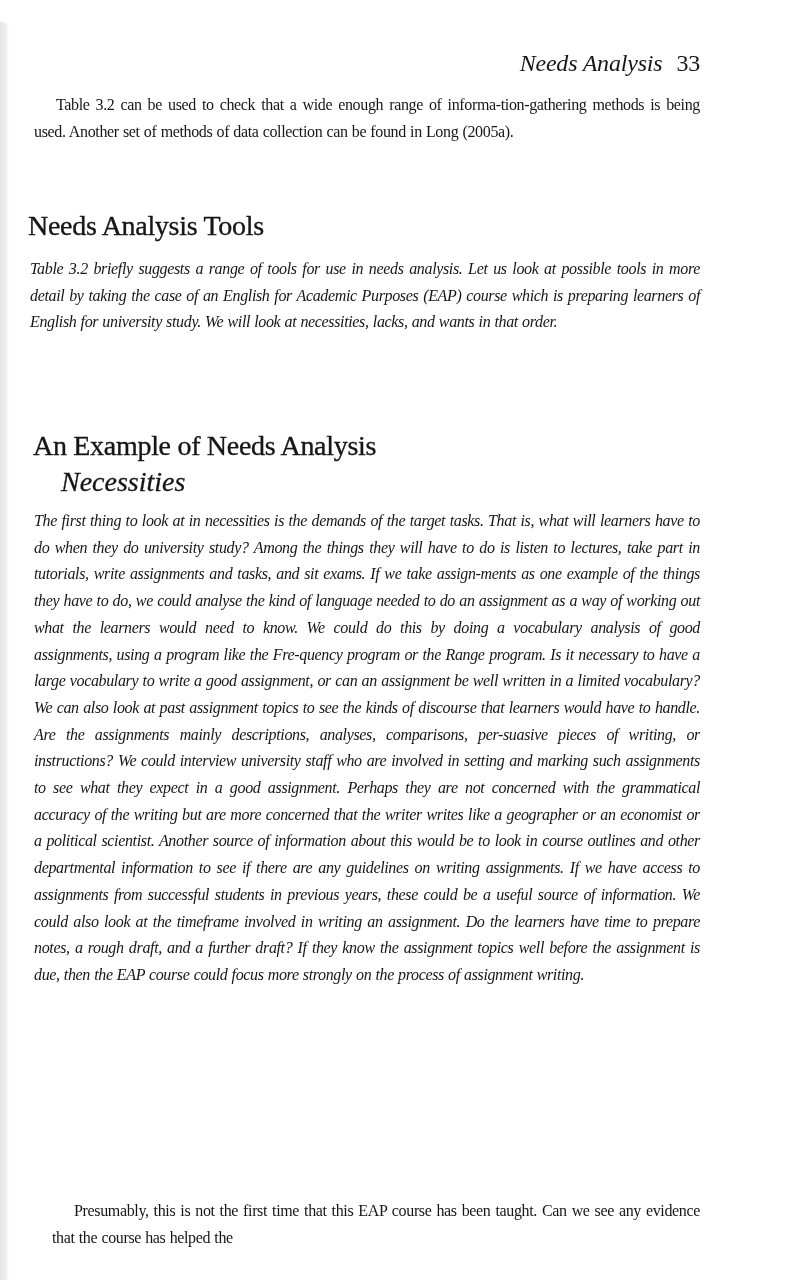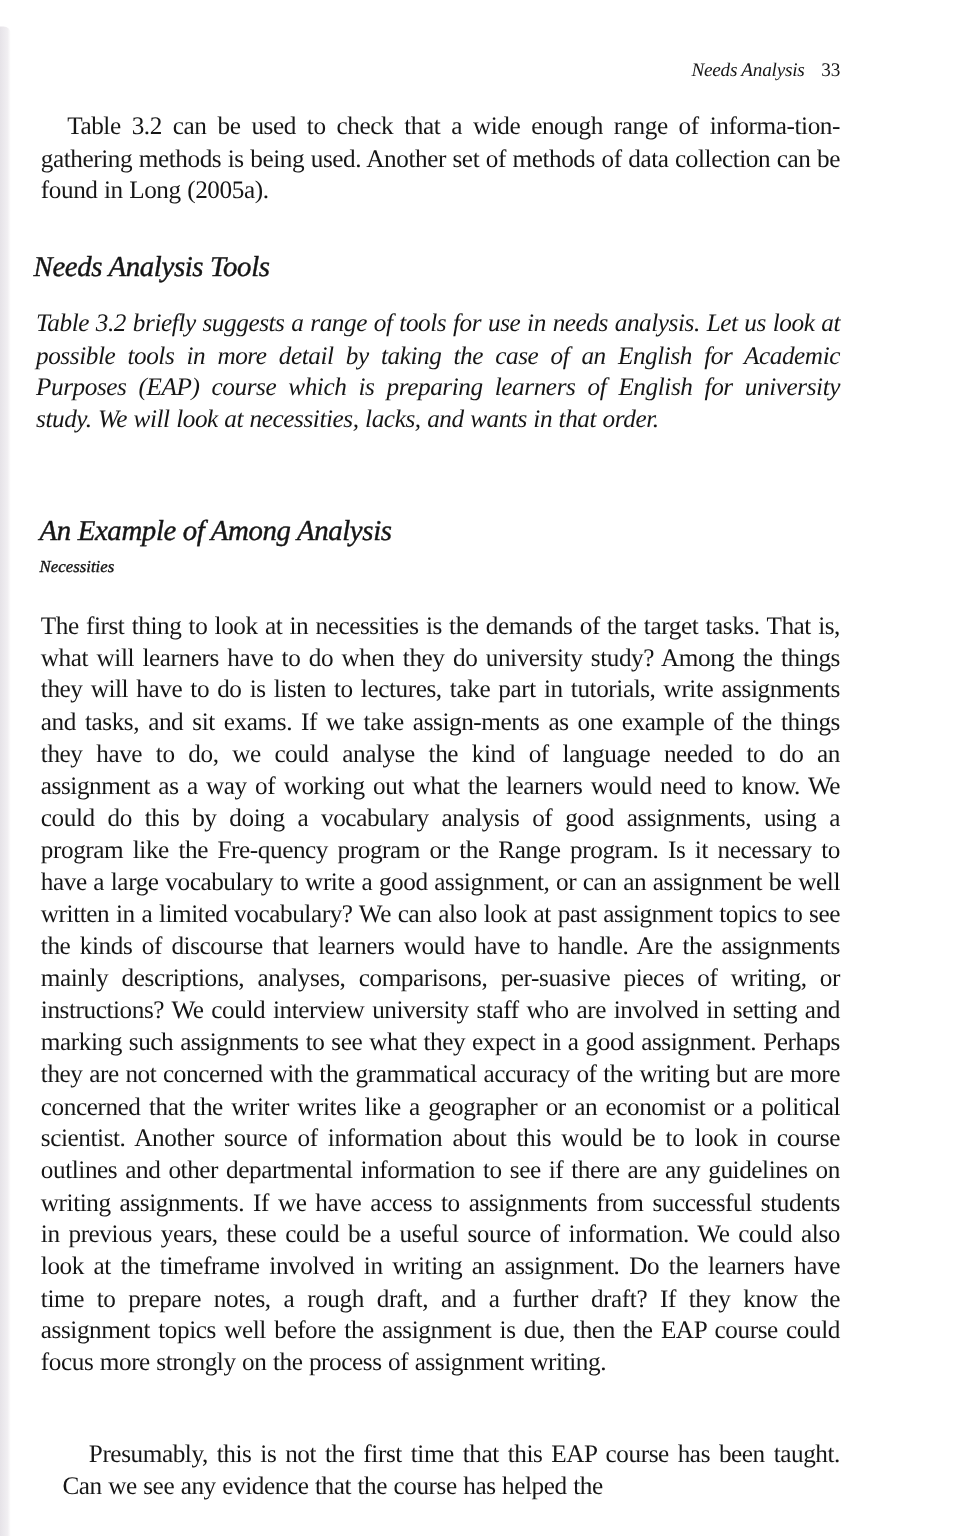--- a/index.html
+++ b/index.html
@@ -13,62 +13,62 @@
   .page-edge {
     position: absolute; left: 0; top: 22px; width: 9px; bottom: 0;
     background: linear-gradient(to right, #e6e3e8, #f1eff2 70%, #ffffff);
     border-top-right-radius: 6px;
   }
   .page {
     position: absolute; left: 28px; top: 0; width: 672px;
   }
   .running-head {
     position: absolute; top: 50px; right: 0;
-    font-size: 16px; font-style: italic; letter-spacing: -0.2px;
+    font-size: 24px; font-style: italic; letter-spacing: -0.2px;
   }
   .running-head .num { font-style: normal; margin-left: 14px; }
   p, h2, h3 { margin: 0; }
   .body-text {
-    font-size: 21px; line-height: 26.7px;
+    font-size: 16px; line-height: 26.7px;
     text-align: justify; letter-spacing: -0.35px;
     word-spacing: 0.5px;
   }
   .indent { text-indent: 22px; }
   h2 {
-    font-size: 24px; font-weight: normal; letter-spacing: -0.3px; font-style: italic;
+    font-size: 28px; font-weight: normal; letter-spacing: -0.3px;
     -webkit-text-stroke: 0.35px #161616;
   }
   h3 {
-    font-size: 14px; font-style: italic; font-weight: normal;
+    font-size: 28px; font-style: italic; font-weight: normal; margin-left: 28px;
     -webkit-text-stroke: 0.3px #161616;
   }
   #p1 { position: absolute; top: 92px; left: 6px; right: 0; }
   #h-tools { position: absolute; top: 210px; left: 0; }
   #p2 { position: absolute; top: 256px; left: 2px; right: 0; font-style: italic; }
   #h-example { position: absolute; top: 430px; left: 5px; }
   #h-necessities { position: absolute; top: 466px; left: 5px; }
-  #p3 { position: absolute; top: 508px; left: 6px; right: 0; }
+  #p3 { position: absolute; top: 508px; left: 6px; right: 0; font-style: italic; }
   #p4 { position: absolute; top: 1198px; left: 24px; right: 0; }
 </style>
 </head>
 <body>
 
 <div class="page-edge"></div>
 
 <div class="page">
   <div class="running-head">
     <span>Needs Analysis</span><span class="num">33</span>
   </div>
 
   <p id="p1" class="body-text indent">Table 3.2 can be used to check that a wide enough range of informa-tion-gathering methods is being used. Another set of methods of data collection can be found in Long (2005a).</p>
 
   <h2 id="h-tools">Needs Analysis Tools</h2>
 
   <p id="p2" class="body-text">Table 3.2 briefly suggests a range of tools for use in needs analysis. Let us look at possible tools in more detail by taking the case of an English for Academic Purposes (EAP) course which is preparing learners of English for university study. We will look at necessities, lacks, and wants in that order.</p>
 
-  <h2 id="h-example">An Example of Among Analysis</h2>
+  <h2 id="h-example">An Example of Needs Analysis</h2>
 
   <h3 id="h-necessities">Necessities</h3>
 
   <p id="p3" class="body-text">The first thing to look at in necessities is the demands of the target tasks. That is, what will learners have to do when they do university study? Among the things they will have to do is listen to lectures, take part in tutorials, write assignments and tasks, and sit exams. If we take assign-ments as one example of the things they have to do, we could analyse the kind of language needed to do an assignment as a way of working out what the learners would need to know. We could do this by doing a vocabulary analysis of good assignments, using a program like the Fre-quency program or the Range program. Is it necessary to have a large vocabulary to write a good assignment, or can an assignment be well written in a limited vocabulary? We can also look at past assignment topics to see the kinds of discourse that learners would have to handle. Are the assignments mainly descriptions, analyses, comparisons, per-suasive pieces of writing, or instructions? We could interview university staff who are involved in setting and marking such assignments to see what they expect in a good assignment. Perhaps they are not concerned with the grammatical accuracy of the writing but are more concerned that the writer writes like a geographer or an economist or a political scientist. Another source of information about this would be to look in course outlines and other departmental information to see if there are any guidelines on writing assignments. If we have access to assignments from successful students in previous years, these could be a useful source of information. We could also look at the timeframe involved in writing an assignment. Do the learners have time to prepare notes, a rough draft, and a further draft? If they know the assignment topics well before the assignment is due, then the EAP course could focus more strongly on the process of assignment writing.</p>
 
   <p id="p4" class="body-text indent">Presumably, this is not the first time that this EAP course has been taught. Can we see any evidence that the course has helped the</p>
 </div>
 
 </body></html>

